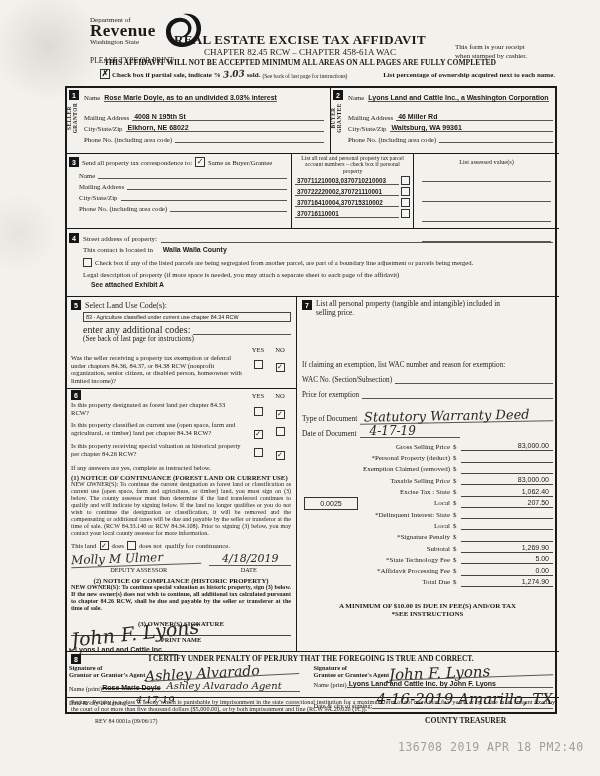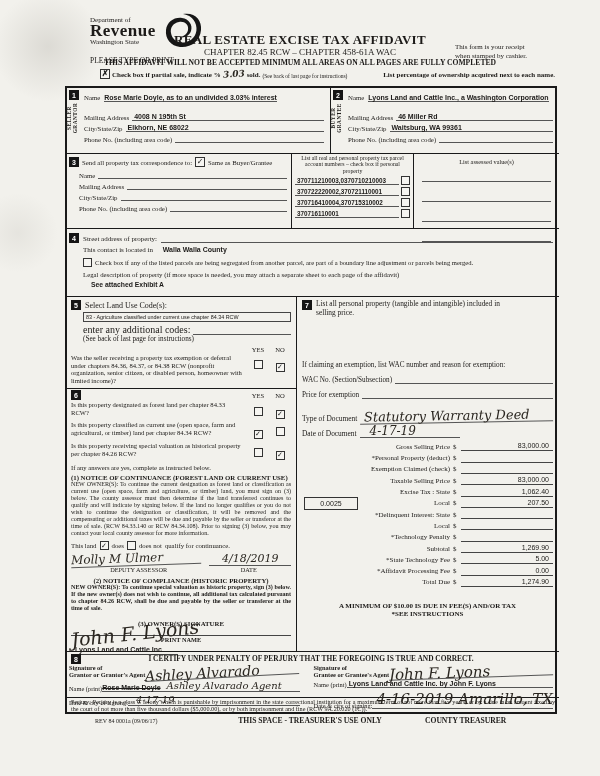--- a/index.html
+++ b/index.html
@@ -321,21 +321,21 @@
           <span class="fee-label">Gross Selling Price</span>
           <span class="fee-dollar">$</span>
           <span class="fee-line">83,000.00</span>
         </div>
         <div class="fee-row">
           <span class="fee-label">*Personal Property (deduct)</span>
           <span class="fee-dollar">$</span>
           <span class="fee-line"></span>
         </div>
         <div class="fee-row">
-          <span class="fee-label">Exemption Claimed (check)</span>
+          <span class="fee-label">Exemption Claimed (removed)</span>
           <span class="fee-dollar">$</span>
           <span class="fee-line"></span>
         </div>
         <div class="fee-row">
           <span class="fee-label">Taxable Selling Price</span>
           <span class="fee-dollar">$</span>
           <span class="fee-line">83,000.00</span>
         </div>
         <div class="fee-row">
           <span class="fee-label">Excise Tax : State</span>
@@ -352,21 +352,21 @@
           <span class="fee-label">*Delinquent Interest: State</span>
           <span class="fee-dollar">$</span>
           <span class="fee-line"></span>
         </div>
         <div class="fee-row">
           <span class="fee-label">Local</span>
           <span class="fee-dollar">$</span>
           <span class="fee-line"></span>
         </div>
         <div class="fee-row">
-          <span class="fee-label">*Technology Penalty</span>
+          <span class="fee-label">*Signature Penalty</span>
           <span class="fee-dollar">$</span>
           <span class="fee-line"></span>
         </div>
         <div class="fee-row">
           <span class="fee-label">Subtotal</span>
           <span class="fee-dollar">$</span>
           <span class="fee-line">1,269.90</span>
         </div>
         <div class="fee-row">
           <span class="fee-label">*State Technology Fee</span>
@@ -436,16 +436,16 @@
         </div>
       </div>
     </div>
 
     <div class="sec" style="left:0;top:610px;width:492px;height:16px;padding:1px 4px;">
       <div style="font-size:6.2px;line-height:6.9px;text-align:justify;">Perjury: Perjury is a class C felony which is punishable by imprisonment in the state correctional institution for a maximum term of not more than five years, or by a fine in an amount fixed by the court of not more than five thousand dollars ($5,000.00), or by both imprisonment and fine (RCW 9A.20.020 (1C)).</div>
     </div>
   </div>
 
   <div class="abs" style="left:95px;top:718px;font-size:6px;">REV 84 0001a (09/06/17)</div>
-  <div class="abs" style="left:200px;top:716px;width:220px;text-align:center;font-size:7.6px;font-weight:bold;">THIS SPACE - TREASURER'S USE ONLY</div>
   <div class="abs" style="left:425px;top:716px;font-size:7.6px;font-weight:bold;">COUNTY TREASURER</div>
+  <div class="abs stamp" style="left:398px;top:740px;">136708 2019 APR 18 PM2:40</div>
 
 </div>
 
 </body></html>

